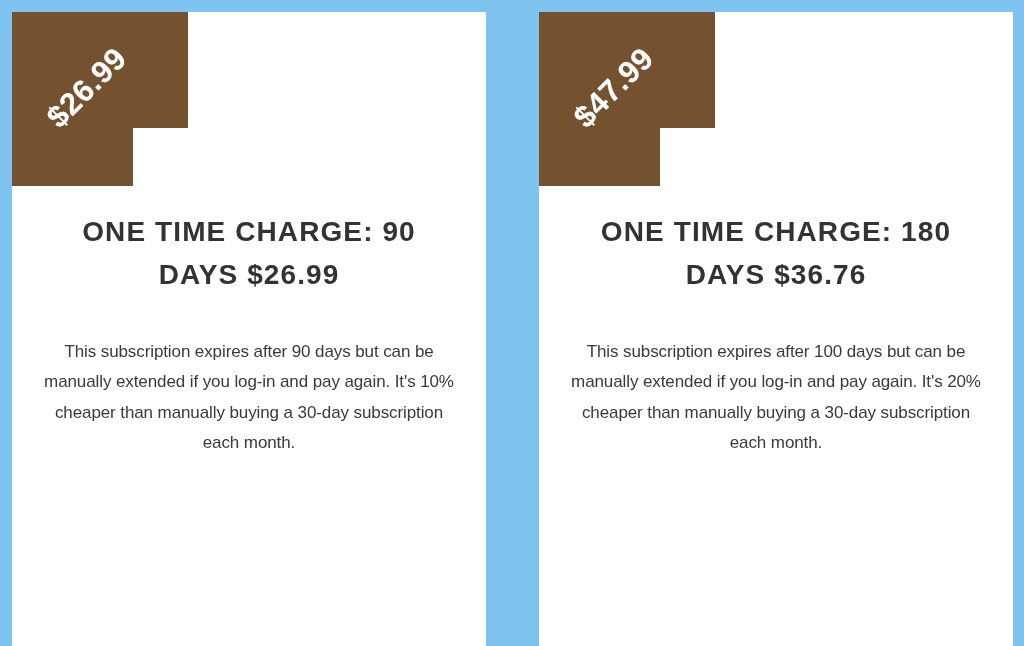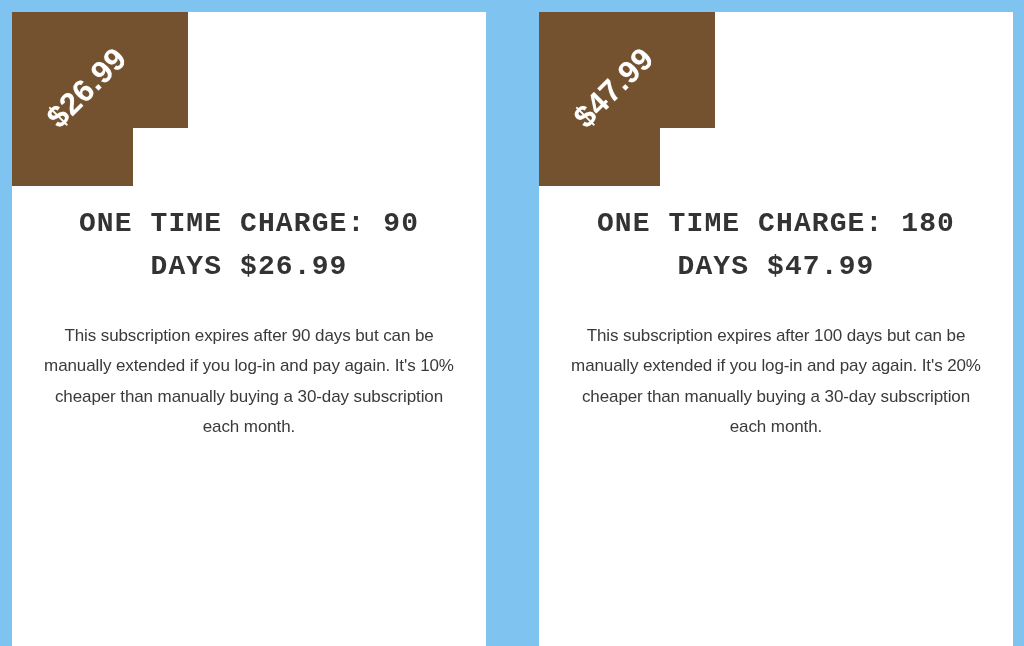--- a/index.html
+++ b/index.html
@@ -108,25 +108,25 @@
   }
 
   
   .card-body {
     position: relative;
     padding: 0 30px;
     box-sizing: border-box;
   }
 
   .card-title {
-    margin: 4px;
+    margin: 12px;
     padding-top: 187px;
     text-align: center;
     color: #333333;
-    font-family: Liberation Mono, monospace;
+    font-family: Liberation Sans, sans-serif;
     font-weight: bold;
     font-size: 28px;
     line-height: 1.52;
     letter-spacing: 1.1px;
   }
 
   .card-desc {
     margin: 0;
     padding-top: 29px;
     text-align: center;
@@ -175,21 +175,21 @@
       <div class="price-banner">
         <div class="step step-1"></div>
         <div class="step step-2"></div>
         <div class="step step-3"></div>
         <div class="price-tag">
           <span class="price-tag-text">$47.99</span>
         </div>
       </div>
 
       <div class="card-body">
-        <h2 class="card-title">ONE TIME CHARGE: 180 DAYS $47.99</h2>
+        <h2 class="card-title">ONE TIME CHARGE: 180 DAYS $36.76</h2>
         <p class="card-desc">This subscription expires after 100 days but can be manually extended if you log-in and pay again. It's 20% cheaper than manually buying a 30-day subscription each month.</p>
       </div>
 
     </div>
   </div>
 
   <div class="gutter-right"></div>
 
 </div>
 

